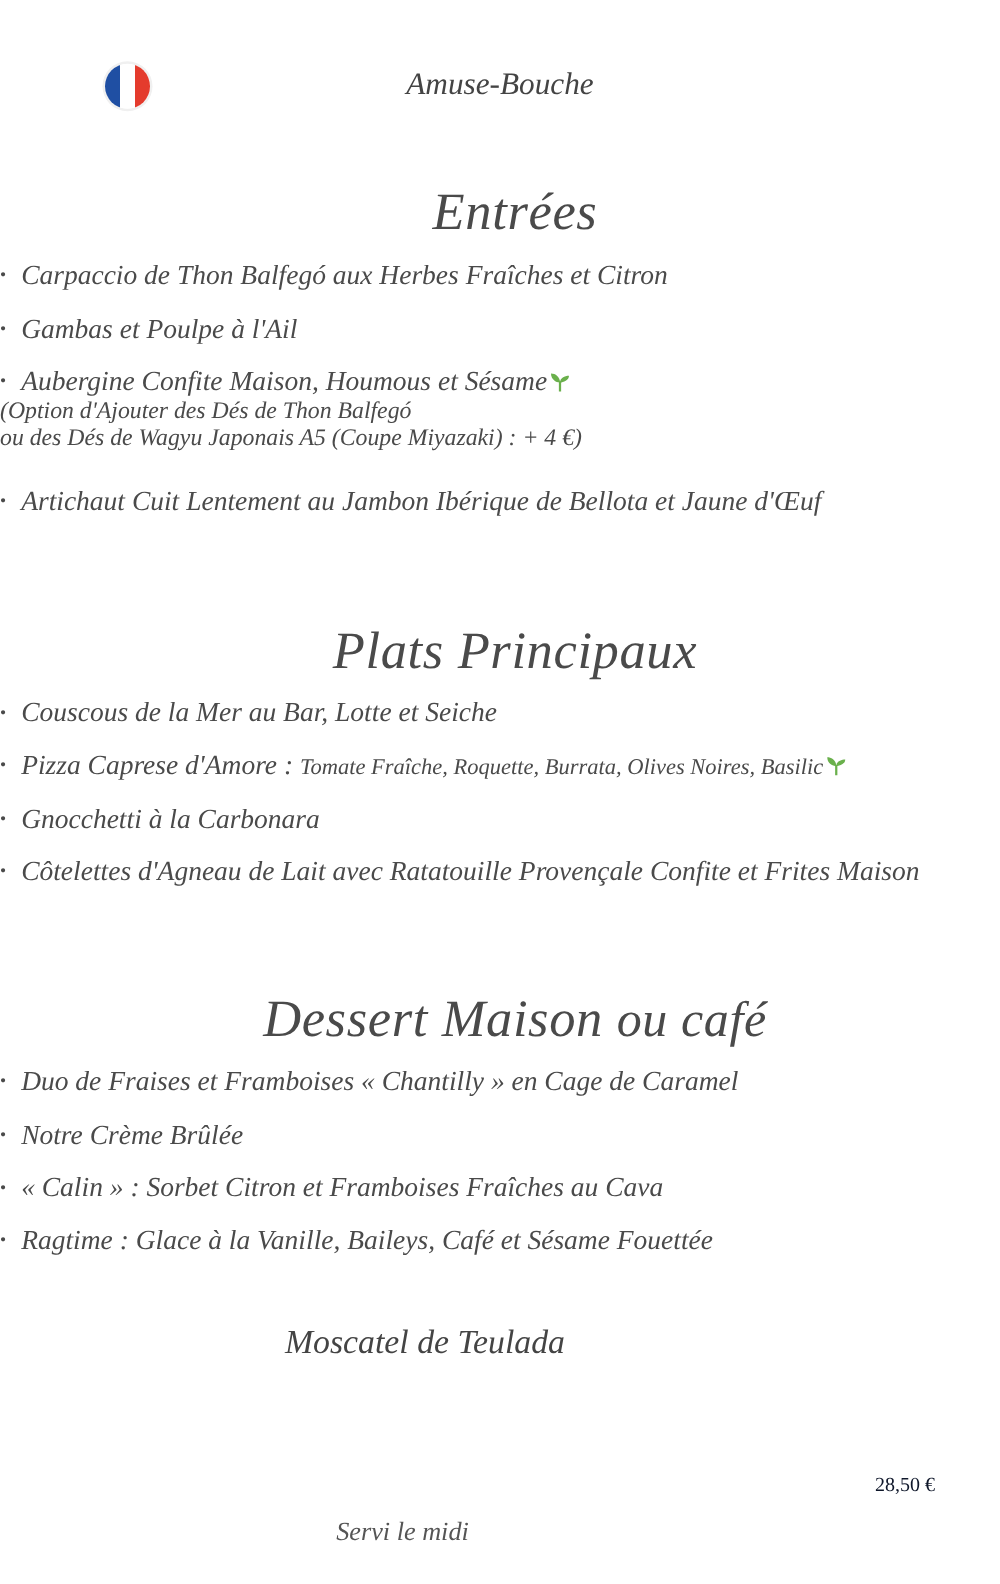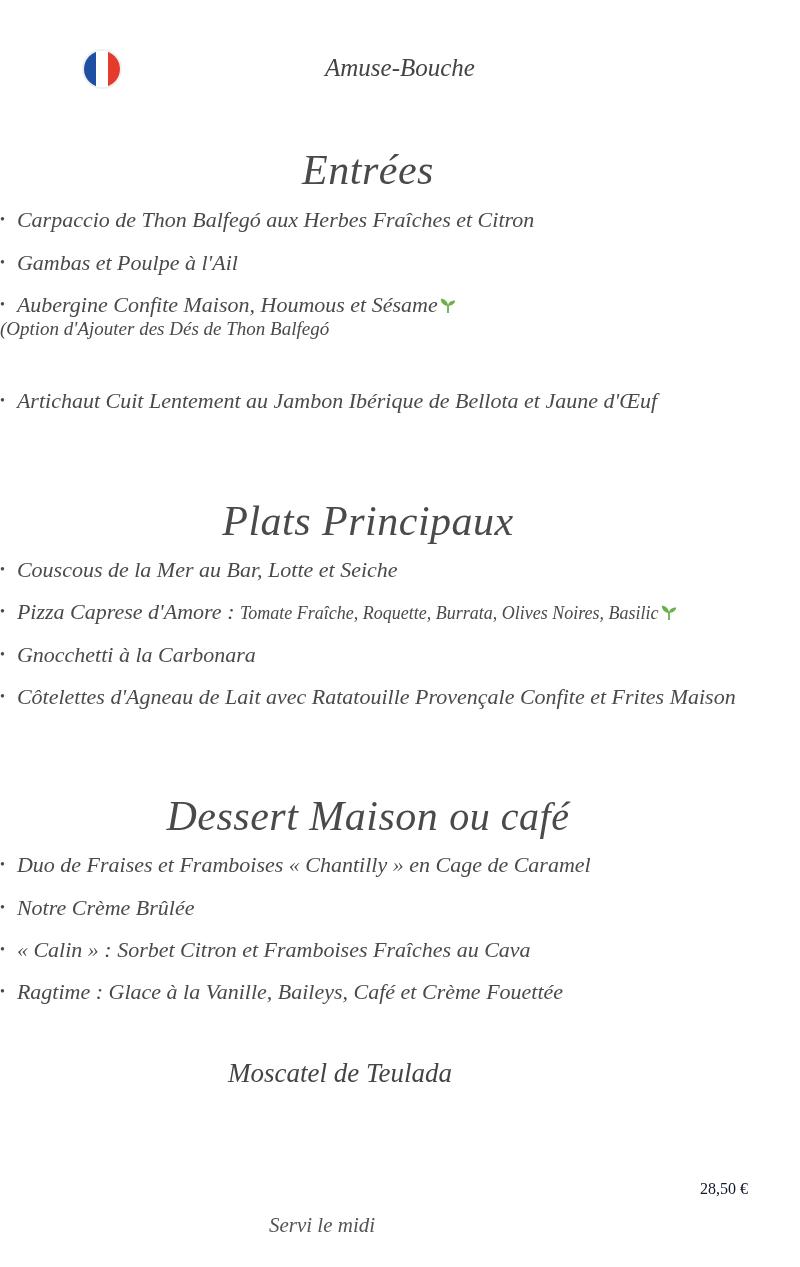--- a/index.html
+++ b/index.html
@@ -41,20 +41,21 @@
     .section-title {
       position: absolute;
       left: 0;
       width: 736px;
       text-align: center;
       font-family: "Liberation Serif", serif;
       font-style: italic;
       font-size: 42px;
       color: #4a4a4a;
       letter-spacing: 0.5px;
+      padding-left: 44px;
     }
     .section-title .suffix {
       font-size: 40px;
     }
     .item {
       position: absolute;
       left: 0;
       width: 800px;
       text-align: left;
       font-family: "Liberation Serif", serif;
@@ -135,20 +136,21 @@
 <div class="item" style="top:250px">
   <span class="bullet">•</span><span>Gambas et Poulpe à l'Ail</span>
 </div>
 <div class="item" style="top:292px">
   <span class="bullet">•</span><span>Aubergine Confite Maison, Houmous et Sésame</span><svg class="sprout" viewBox="0 0 20 20">
       <path d="M10 19 L10 10" stroke="#6ab04c" stroke-width="2" fill="none"></path>
       <path d="M10 11 C6 11 2 8 2 3 C6 3 10 6 10 11 Z" fill="#6ab04c"></path>
       <path d="M10 11 C13 11 18 9 18 5 C14 5 10 7 10 11 Z" fill="#6ab04c"></path>
     </svg>
   <span class="sub">(Option d'Ajouter des Dés de Thon Balfegó</span>
+  <span class="sub">ou des Dés de Wagyu Japonais A5 (Coupe Miyazaki) : + 4 €)</span>
 </div>
 <div class="item" style="top:388px">
   <span class="bullet">•</span><span>Artichaut Cuit Lentement au Jambon Ibérique de Bellota et Jaune d'Œuf</span>
 </div>
 
 <div class="section-title" style="top:497px">Plats Principaux</div>
 
 <div class="item" style="top:557px">
   <span class="bullet">•</span><span>Couscous de la Mer au Bar, Lotte et Seiche</span>
 </div>
@@ -174,18 +176,18 @@
 <div class="item" style="top:852px">
   <span class="bullet">•</span><span>Duo de Fraises et Framboises « Chantilly » en Cage de Caramel</span>
 </div>
 <div class="item" style="top:895px">
   <span class="bullet">•</span><span>Notre Crème Brûlée</span>
 </div>
 <div class="item" style="top:937px">
   <span class="bullet">•</span><span>« Calin » : Sorbet Citron et Framboises Fraîches au Cava</span>
 </div>
 <div class="item" style="top:979px">
-  <span class="bullet">•</span><span>Ragtime : Glace à la Vanille, Baileys, Café et Crème Fouettée</span>
+  <span class="bullet">•</span><span>Ragtime : Glace à la Vanille, Baileys, Café et Sésame Fouettée</span>
 </div>
 
 <div class="wine">Moscatel de Teulada</div>
 <div class="price">28,50 €</div>
 <div class="served">Servi le midi</div>
 
 </body></html>

